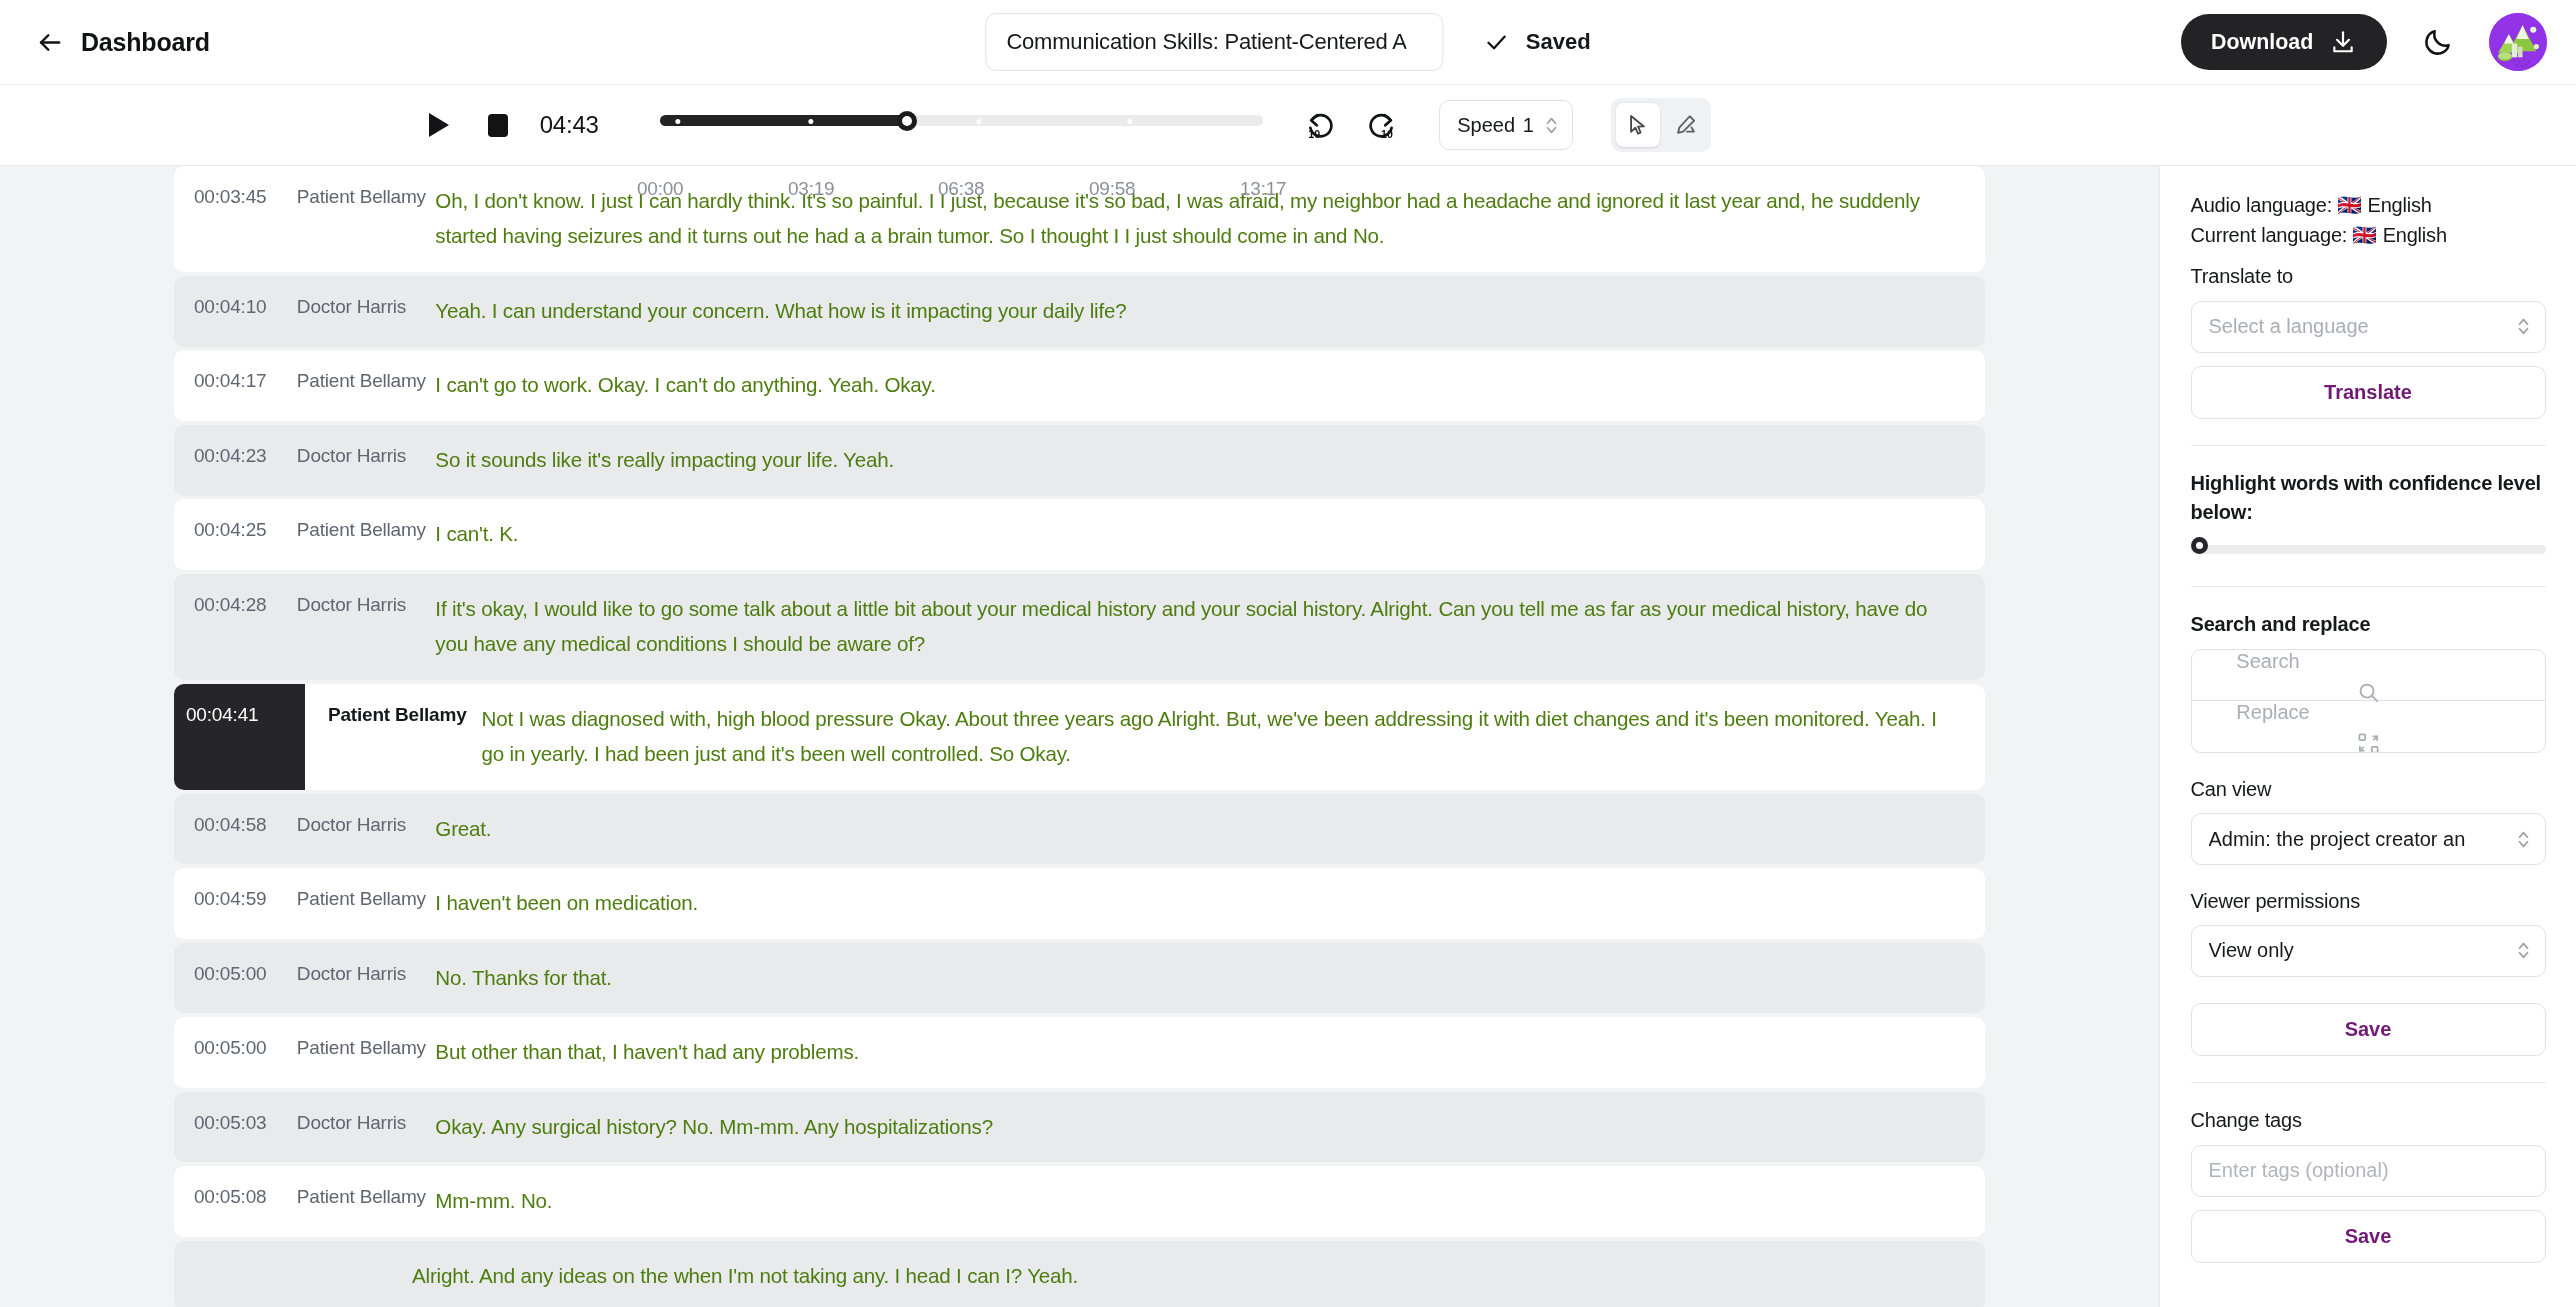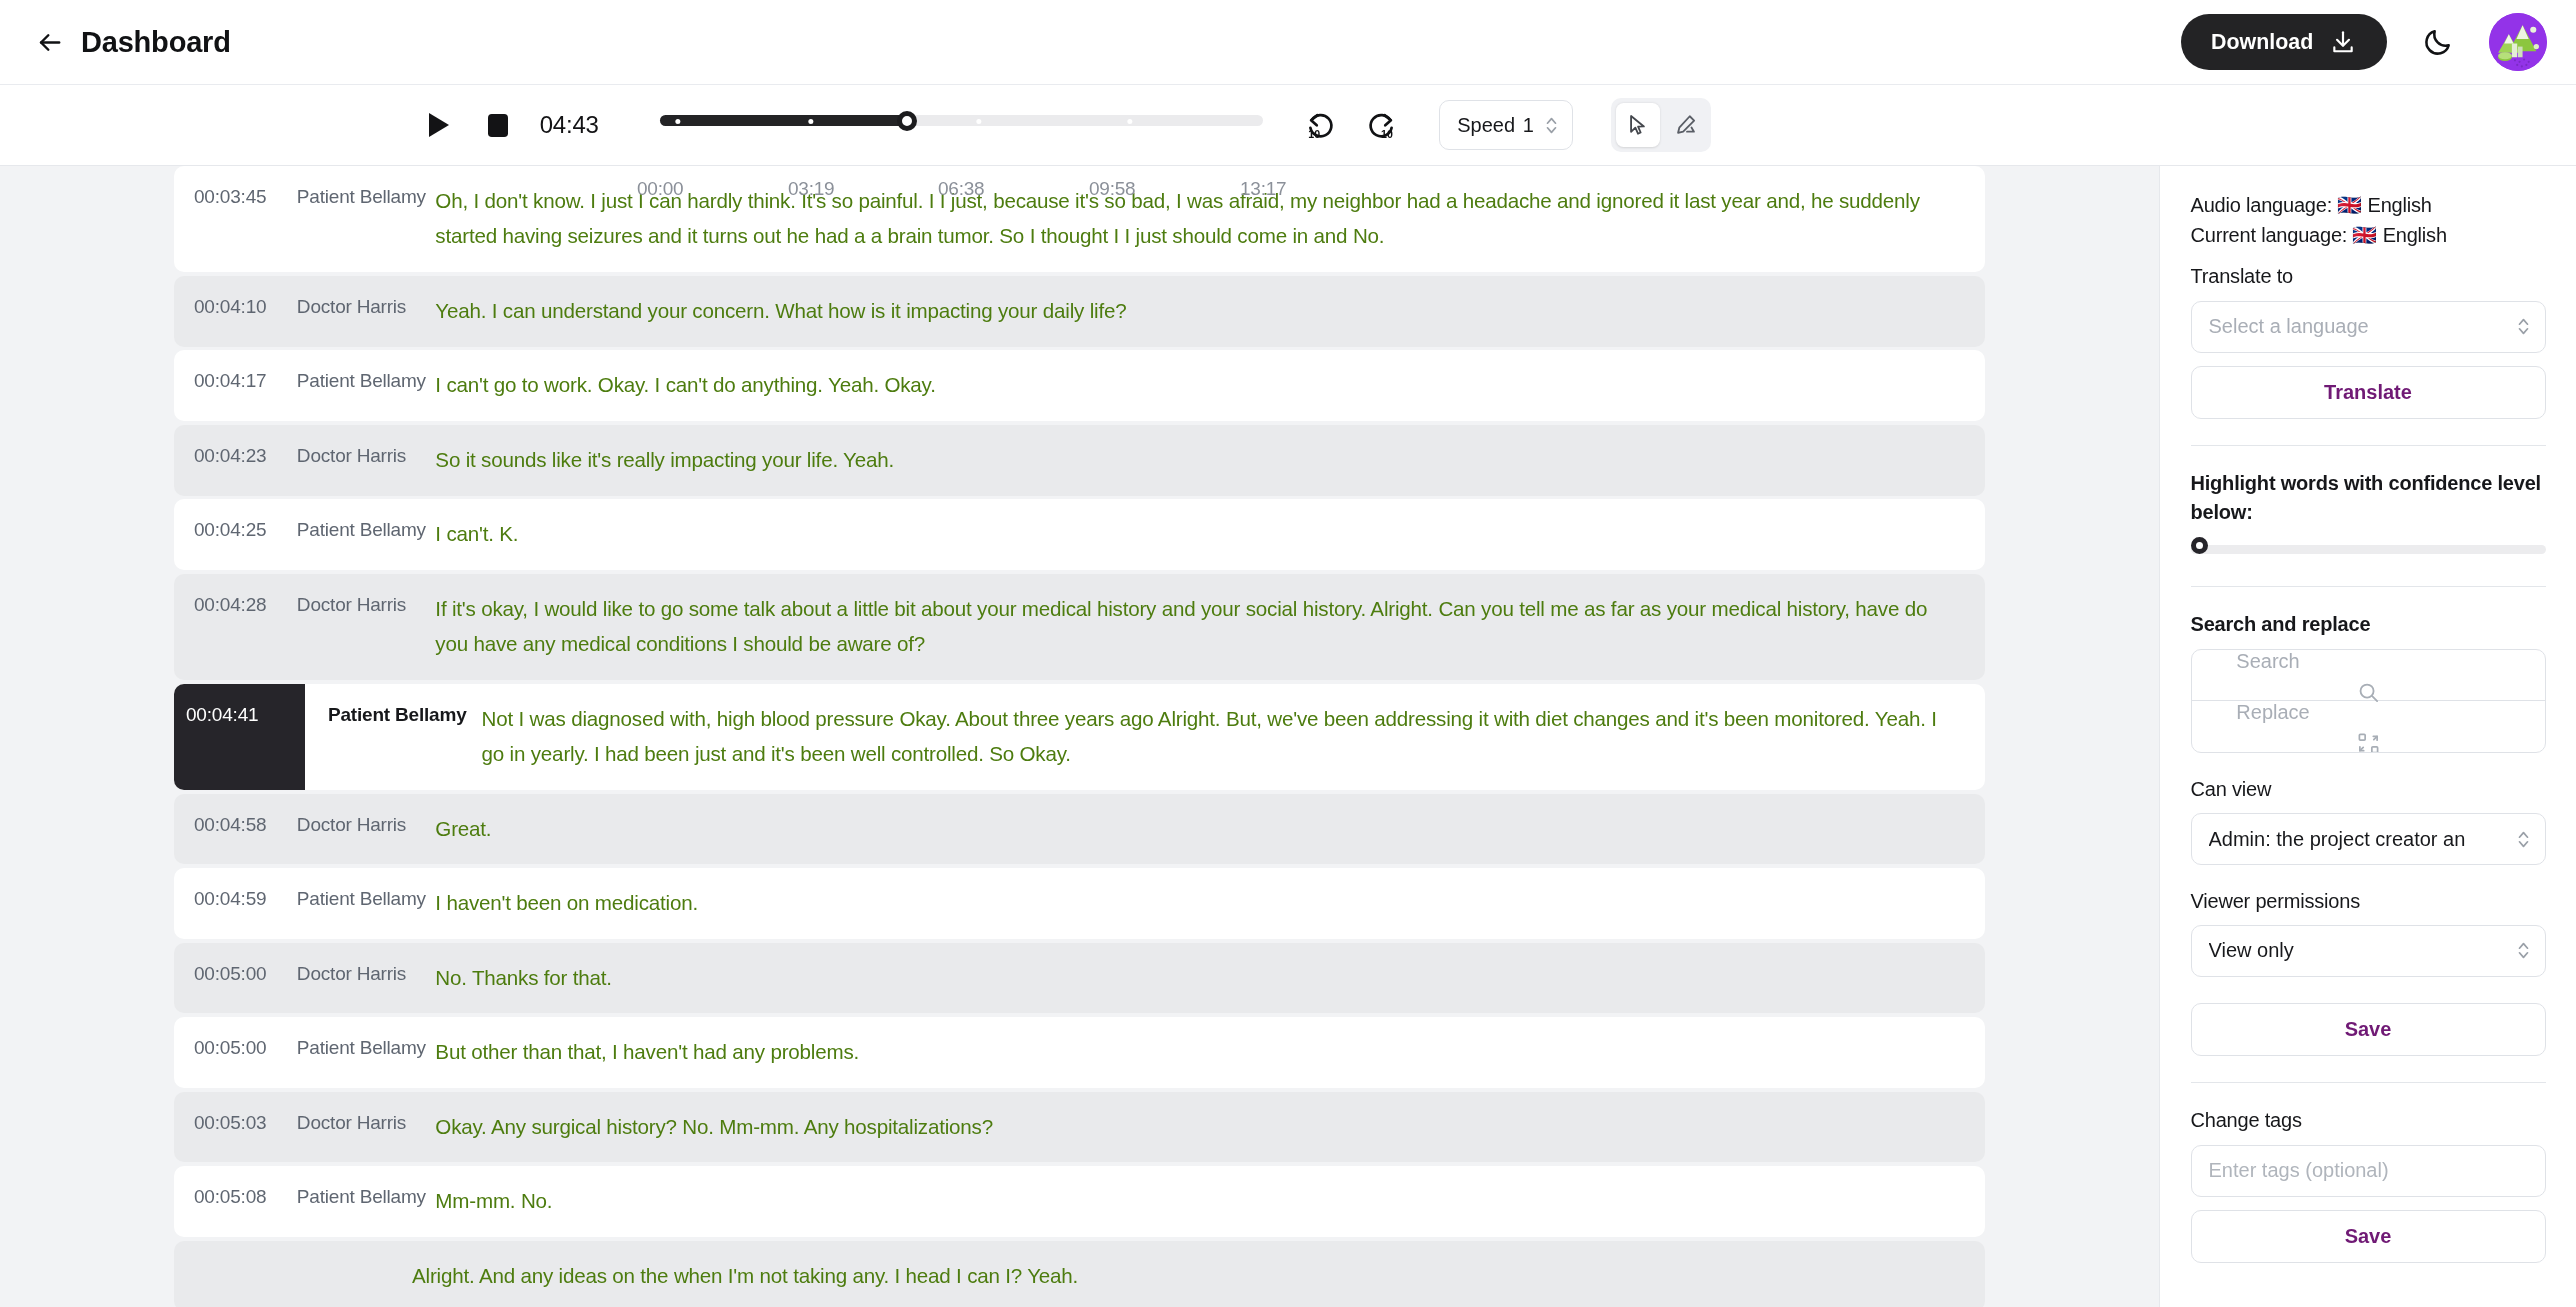--- a/index.html
+++ b/index.html
@@ -16,21 +16,21 @@
     height: 85px; flex: 0 0 85px;
     background: #ffffff;
     border-bottom: 1.5px solid #e9ebef;
     display: flex; align-items: center;
     padding: 0 29px 0 35px;
     position: relative;
     z-index: 5;
   }
   .back-group { display: flex; align-items: center; gap: 17px; cursor: pointer; }
   .back-arrow { width: 29px; height: 29px; display:block; }
-  .back-label { font-size: 29px; font-weight: 700; color: #111214; letter-spacing: -0.2px; }
+  .back-label { font-size: 25px; font-weight: 700; color: #111214; letter-spacing: -0.2px; }
 
   .header-center {
     position: absolute; left: 50%; transform: translateX(-50%);
     display: flex; align-items: center; gap: 41px;
   }
   .title-box {
     width: 458px; height: 58px;
     border: 1.5px solid #dfe2e7; border-radius: 10.7px;
     background: #fff;
     display: flex; align-items: center;
@@ -256,20 +256,31 @@
 <div id="top-header">
 
   <div class="back-group">
     <svg class="back-arrow" viewBox="0 0 24 24" fill="none" stroke="#111214" stroke-width="2" stroke-linecap="round" stroke-linejoin="round">
       <line x1="20" y1="12" x2="5" y2="12"></line>
         <polyline points="11 18 5 12 11 6"></polyline>
     </svg>
     <span class="back-label">Dashboard</span>
   </div>
 
+  <div class="header-center">
+    <div class="title-box">
+      <span class="title-text">Communication Skills: Patient-Centered A</span>
+    </div>
+    <div class="saved-group">
+      <svg class="check-icon" viewBox="0 0 24 24" fill="none" stroke="#111214" stroke-width="2.2" stroke-linecap="round" stroke-linejoin="round">
+        <polyline points="4 12.5 9.5 18 20 6.5"></polyline>
+      </svg>
+      <span class="saved-text">Saved</span>
+    </div>
+  </div>
 
   <div class="header-right">
     <button class="download-btn">
       <span>Download</span>
       <svg class="download-icon" viewBox="0 0 24 24" fill="none" stroke="#ffffff" stroke-width="2" stroke-linecap="round" stroke-linejoin="round">
         <line x1="12" y1="3" x2="12" y2="15"></line>
           <polyline points="6.5 10 12 15.5 17.5 10"></polyline>
         <polyline points="4 17 4 20.5 20 20.5 20 17"></polyline>
       </svg>
     </button>

